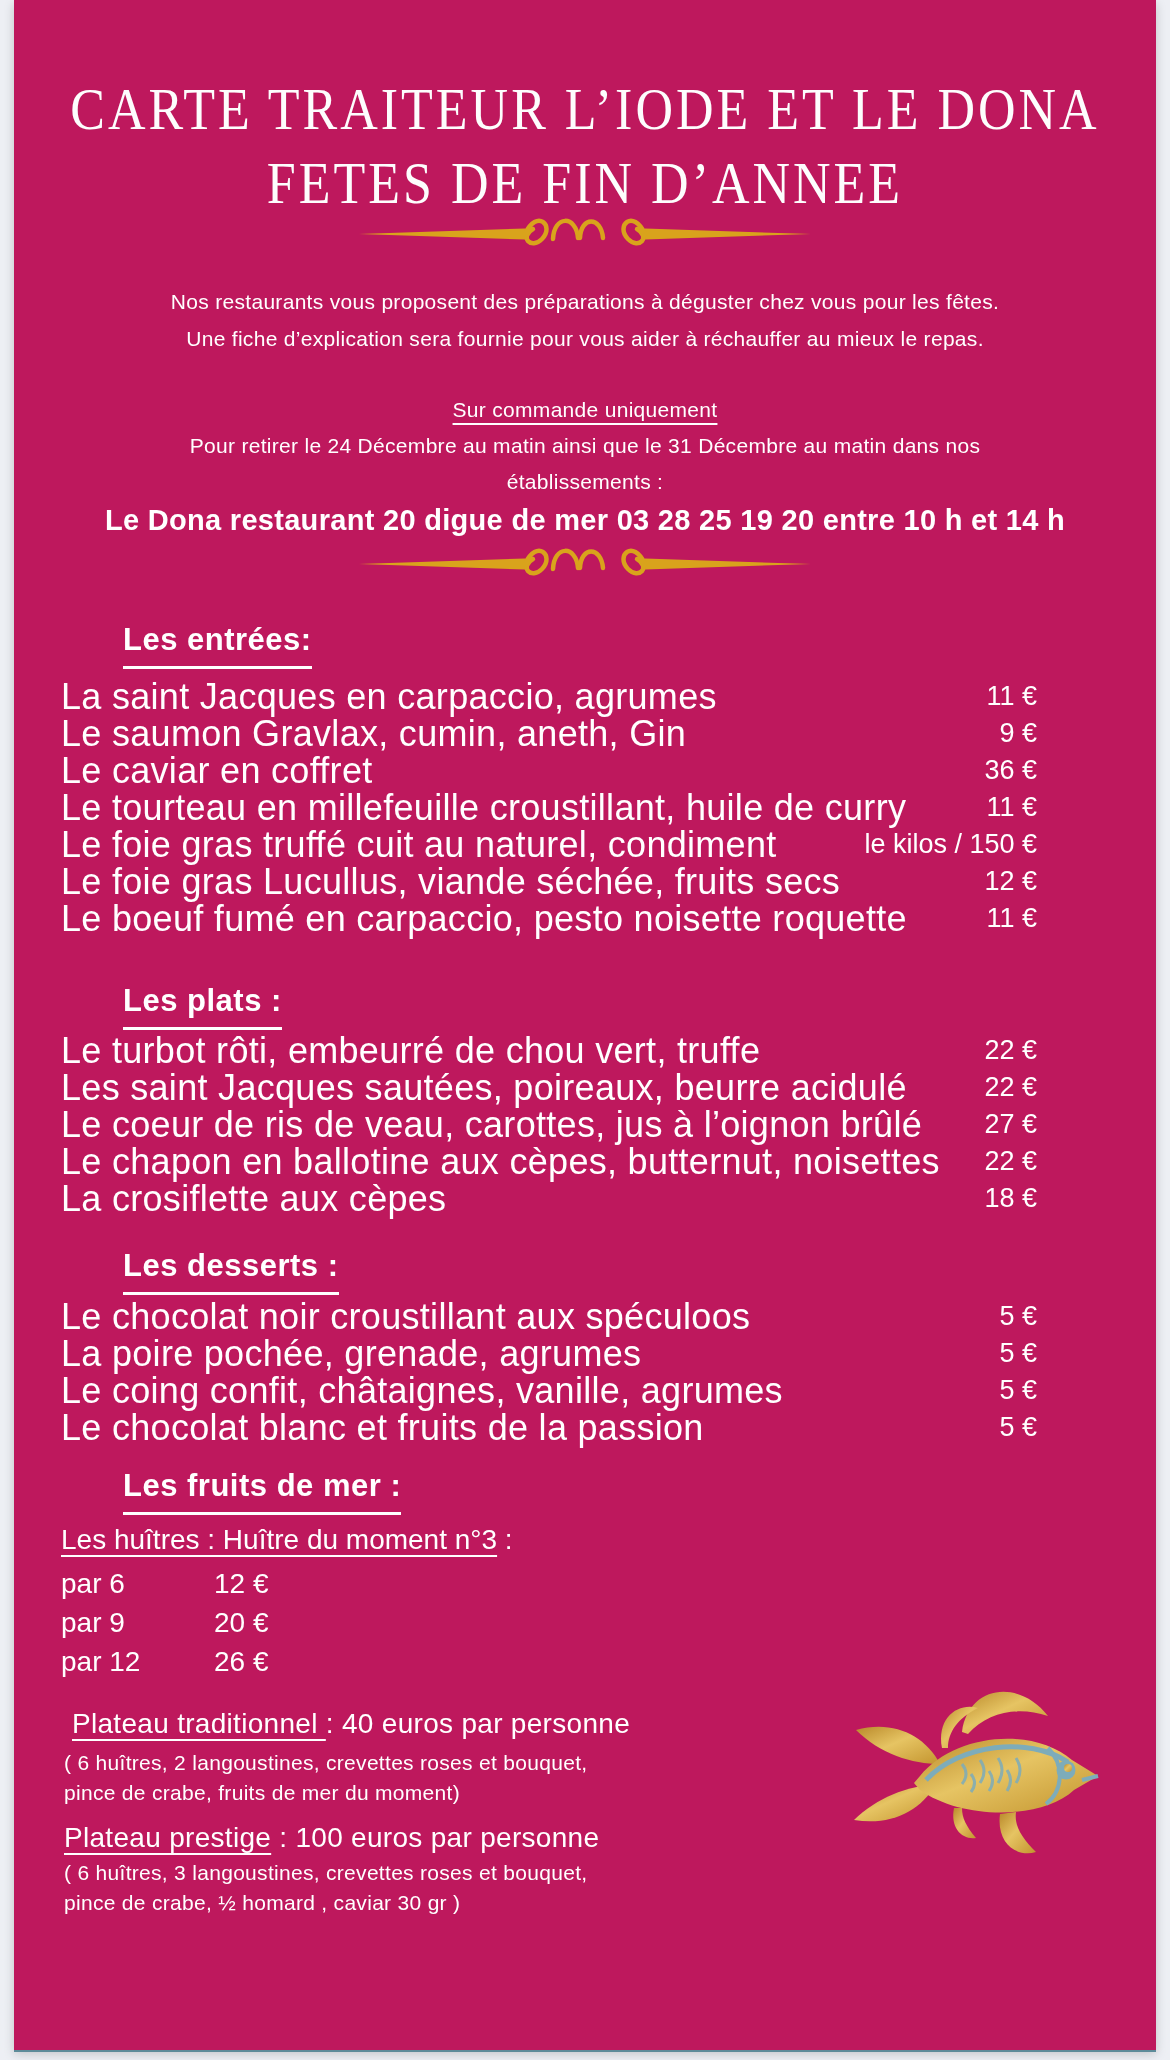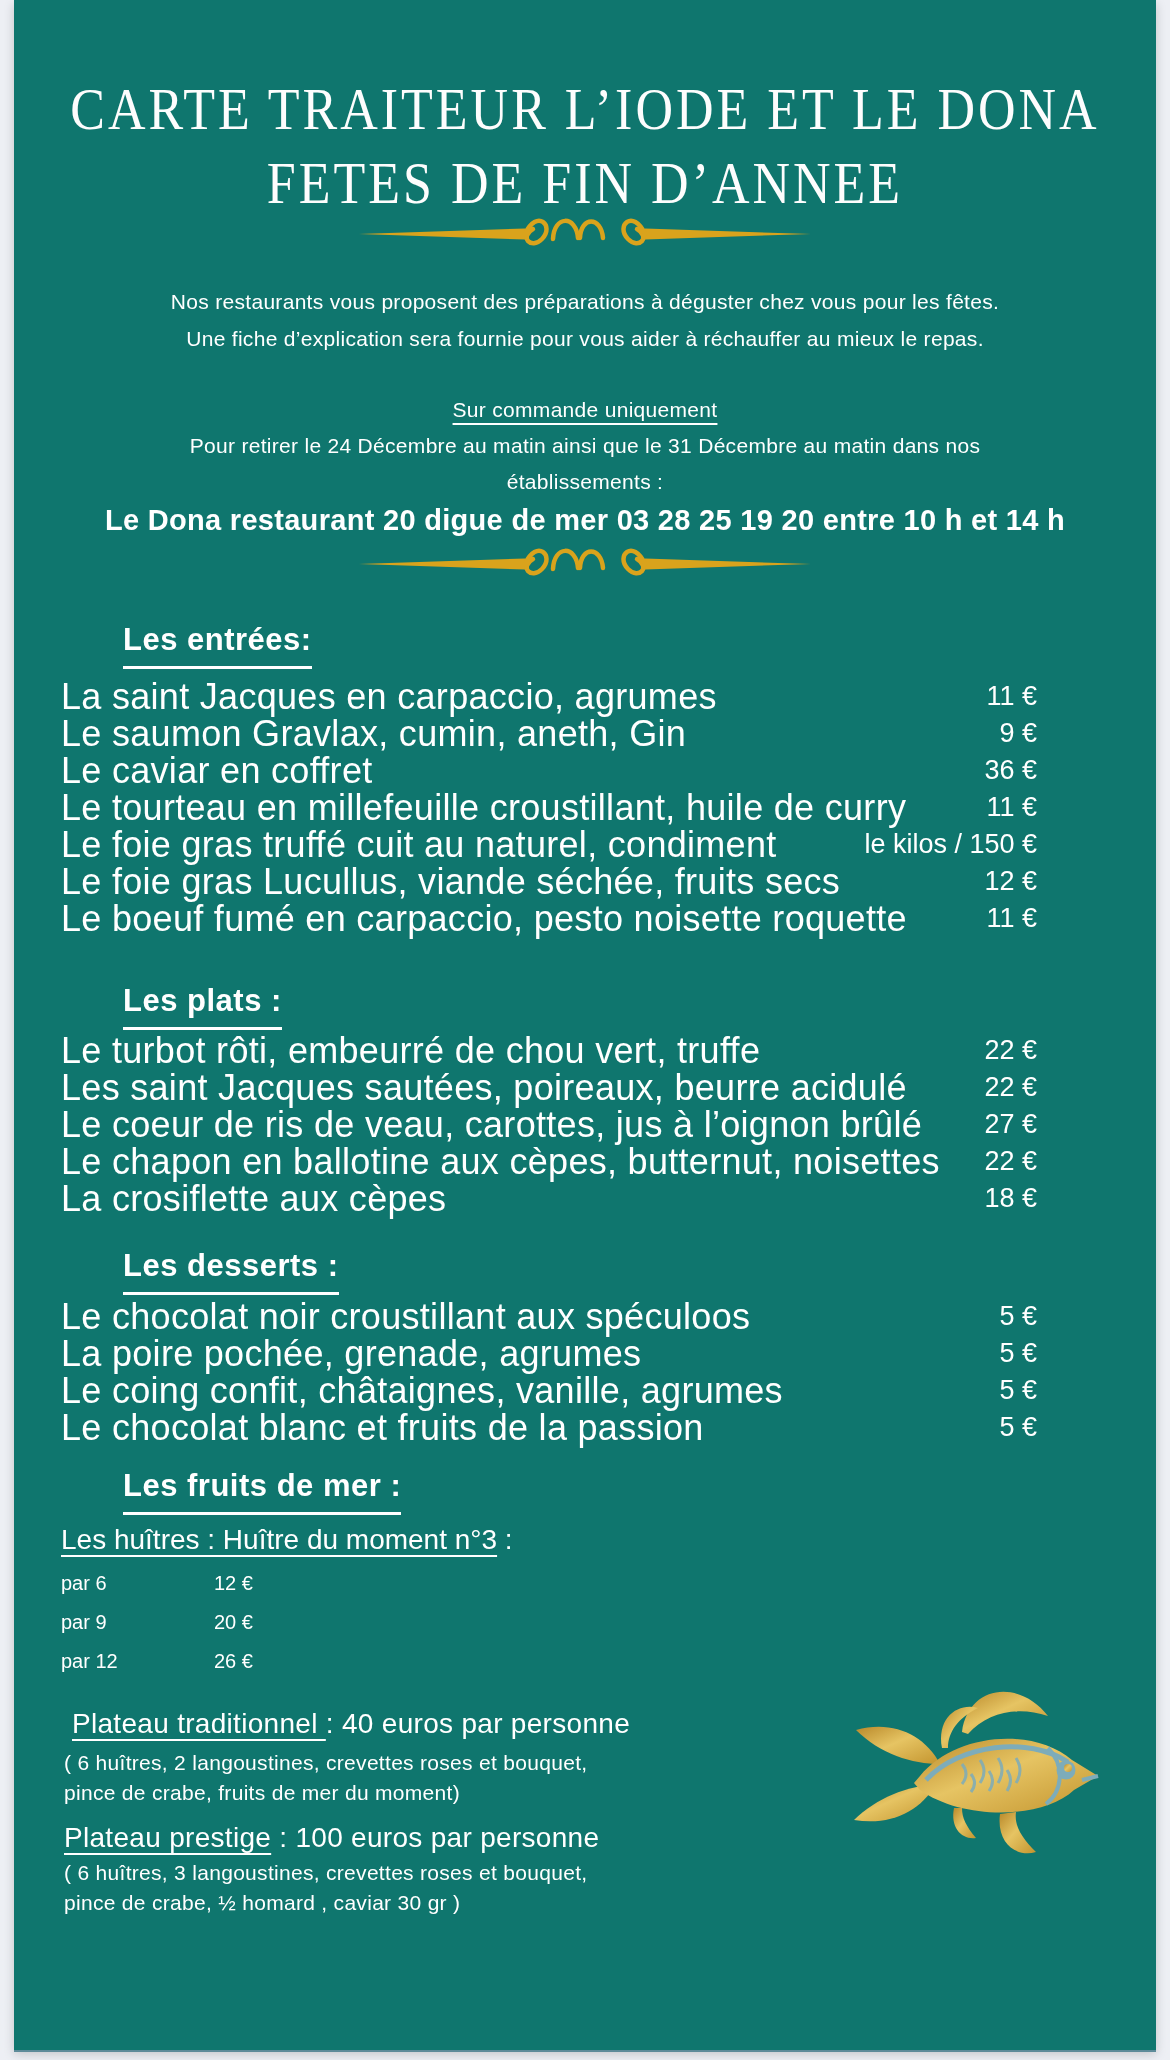--- a/index.html
+++ b/index.html
@@ -5,21 +5,21 @@
   html,body{margin:0;padding:0;}
   body{
     width:1170px;height:2060px;
     background:#edeff4;
     font-family:"Liberation Sans", sans-serif;
     overflow:hidden;
     position:relative;
   }
   .card{
     position:absolute;left:14px;top:0;width:1142px;height:2050px;
-    background:#0f766e;
+    background:#be185d;
     box-shadow:0 2px 0 #5d8b99, 0 4px 10px rgba(0,0,0,.18);
     color:#ffffff;
   }
   .abs{position:absolute;}
   
   .title-line{
     width:100%;text-align:center;
     font-family:"Liberation Serif", serif;
     font-weight:400;
     font-size:52px;letter-spacing:3px;
@@ -39,21 +39,21 @@
     display:inline-block;border-bottom:3px solid #fff;padding-bottom:8px;
     white-space:nowrap;
   }
   
   .menu-list{left:47px;right:119px;}
   .mrow{display:flex;justify-content:space-between;align-items:center;height:37px;}
   .iname{font-size:36px;letter-spacing:.3px;white-space:nowrap;}
   .iprice{font-size:27px;white-space:nowrap;}
   .small-note{font-size:17px;letter-spacing:.2px;height:42px;display:flex;align-items:center;}
   
-  .oyster-row{display:flex;height:39px;align-items:center;font-size:20px;}
+  .oyster-row{display:flex;height:39px;align-items:center;font-size:28px;}
   .oyster-qty{width:153px;}
   
   .plateau-title{font-size:28px;letter-spacing:.3px;white-space:nowrap;}
   .plateau-details{font-size:21px;line-height:26px;letter-spacing:.3px;}
   
   .brand{
     font-family:"Liberation Serif", serif;
     font-size:70px;letter-spacing:2px;font-weight:400;
     color:#fff;white-space:nowrap;
   }

